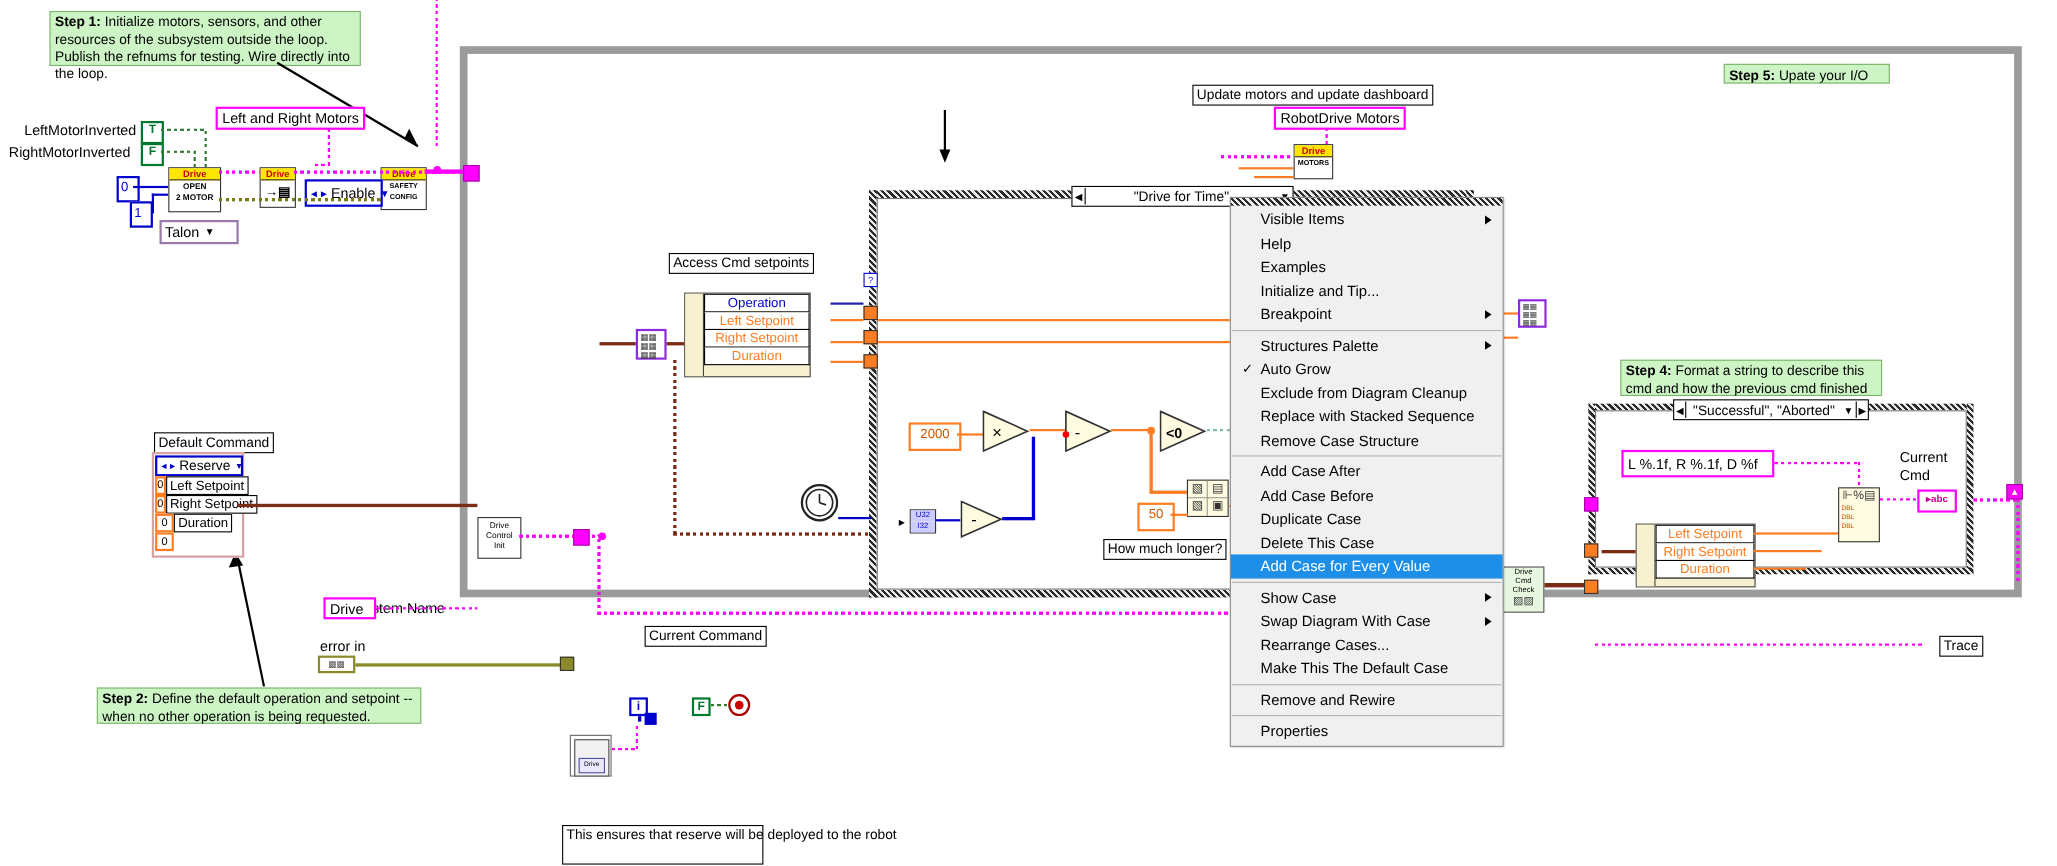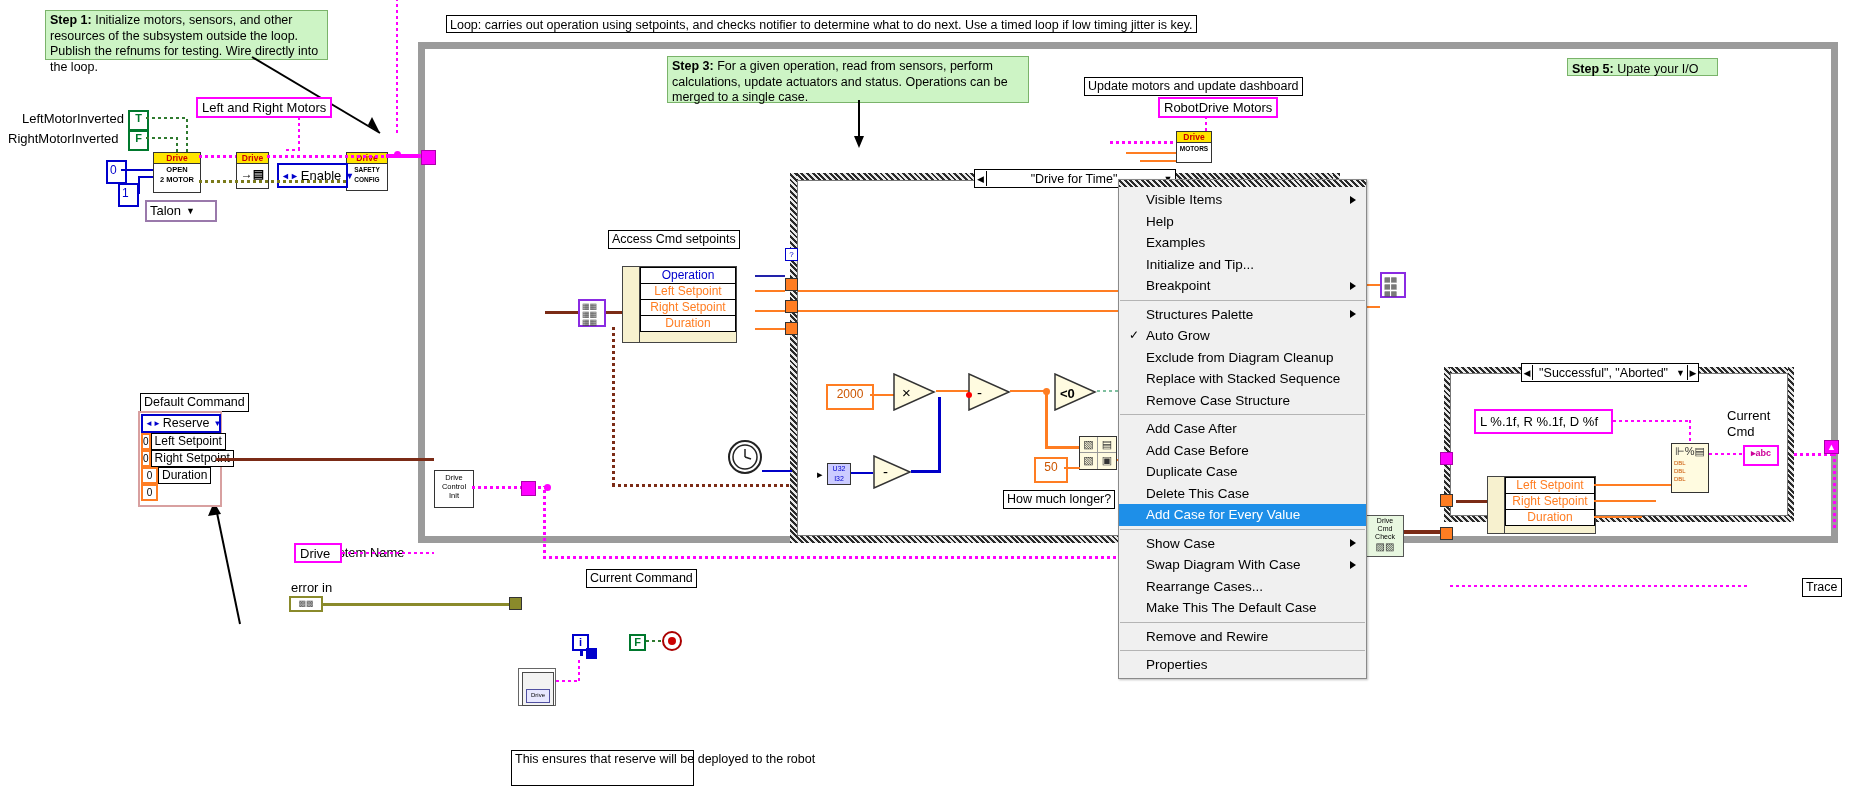--- a/index.html
+++ b/index.html
@@ -294,41 +294,41 @@
 
   <div class="abs note-green" style="left:45px; top:10px; width:283px; height:50px;">
     <b>Step 1:</b><span> Initialize motors, sensors, and other resources of the subsystem outside the loop. Publish the refnums for testing. Wire directly into the loop.</span>
   </div>
 
   <svg class="abs" style="left:250px;top:55px;width:140px;height:85px;">
     <line x1="2" y1="2" x2="130" y2="78" stroke="#000" stroke-width="2"></line>
     <polygon points="130,78 118,70 122,62" fill="#000"></polygon>
   </svg>
 
-  <div class="abs label-box" style="left:446px; top:15px; height:18px; line-height:16px;">
-    <span>Loop: carries out operation using setpoints, and checks notifier to determine what to do next. Use a timed loop if low timing jitter is key.</span>
-  </div>
 
   <div class="wire w-pinkv-d abs" style="left:396px; top:0px; width:2px; height:133px;"></div>
 
   <div class="abs loop-outer" style="left:418px; top:42px; width:1420px; height:501px;"></div>
 
-  <div class="abs note-green" style="left:667px; top:56px; width:362px; height:47px;">
-    <b>Step 3:</b><span> For a given operation, read from sensors, perform calculations, update actuators and status. Operations can be merged to a single case.</span>
-  </div>
   <svg class="abs" style="left:845px;top:100px;width:30px;height:50px;">
     <line x1="14" y1="0" x2="14" y2="44" stroke="#000" stroke-width="2"></line>
     <polygon points="14,48 9,36 19,36" fill="#000"></polygon>
   </svg>
 
   <div class="abs note-green" style="left:1567px; top:58px; width:151px; height:18px; line-height:16px;">
     <b>Step 5:</b><span> Upate your I/O</span>
   </div>
 
-
+  <div class="abs note-green" style="left:1473px; top:327px; width:238px; height:33px;">
+    <b>Step 4:</b><span> Format a string to describe this cmd and how the previous cmd finished</span>
+  </div>
+
+  <div class="abs note-green" style="left:88px; top:625px; width:295px; height:33px;">
+    <b>Step 2:</b><span> Define the default operation and setpoint -- when no other operation is being requested.</span>
+  </div>
   <svg class="abs" style="left:200px;top:500px;width:60px;height:130px;">
     <line x1="40" y1="124" x2="16" y2="8" stroke="#000" stroke-width="2"></line>
     <polygon points="14,2 8,16 21,14" fill="#000"></polygon>
   </svg>
 
   <div class="abs plain-label" style="left:22px; top:111px;"><span>LeftMotorInverted</span></div>
   <div class="term-bool" style="left:128px; top:110px;"><span>T</span></div>
 
   <div class="abs plain-label" style="left:8px; top:131px;"><span>RightMotorInverted</span></div>
   <div class="term-bool" style="left:128px; top:130px;"><span>F</span></div>
@@ -654,21 +654,21 @@
     <span>Current</span>
   </div>
   <div class="abs plain-label" style="left:1727px; top:424px;">
     <span>Cmd</span>
   </div>
   <div class="indicator" style="left:1743px; top:445px; width:32px; height:17px;">
     <span>▸abc</span>
   </div>
   <div class="wire w-pink-d abs" style="left:1709px; top:453px; width:34px; height:2px;"></div>
 
-  <div class="abs label-box" style="left:1802px; top:578px;"><span>Trace</span></div>
+  <div class="abs label-box" style="left:1763px; top:578px;"><span>Trace</span></div>
   <div class="wire w-pink-d abs" style="left:1450px; top:585px; width:299px; height:2px;"></div>
 
   <div class="abs" style="left:1366px; top:515px; width:38px; height:42px; border:1px solid #555; background:#e8f7e0;">
     <div style="font-size:7px;line-height:8px;text-align:center;color:#000;padding-top:1px;">Drive</div>
     <div style="font-size:7px;line-height:8px;text-align:center;color:#000;">Cmd</div>
     <div style="font-size:7px;line-height:8px;text-align:center;color:#000;">Check</div>
     <div style="font-size:10px;line-height:11px;text-align:center;color:#333;">▨▨</div>
   </div>
   <div class="wire w-brown abs" style="left:1404px; top:530px; width:40px; height:4px;"></div>
   <div class="tunnel" style="left:1440px; top:494px;"></div>

